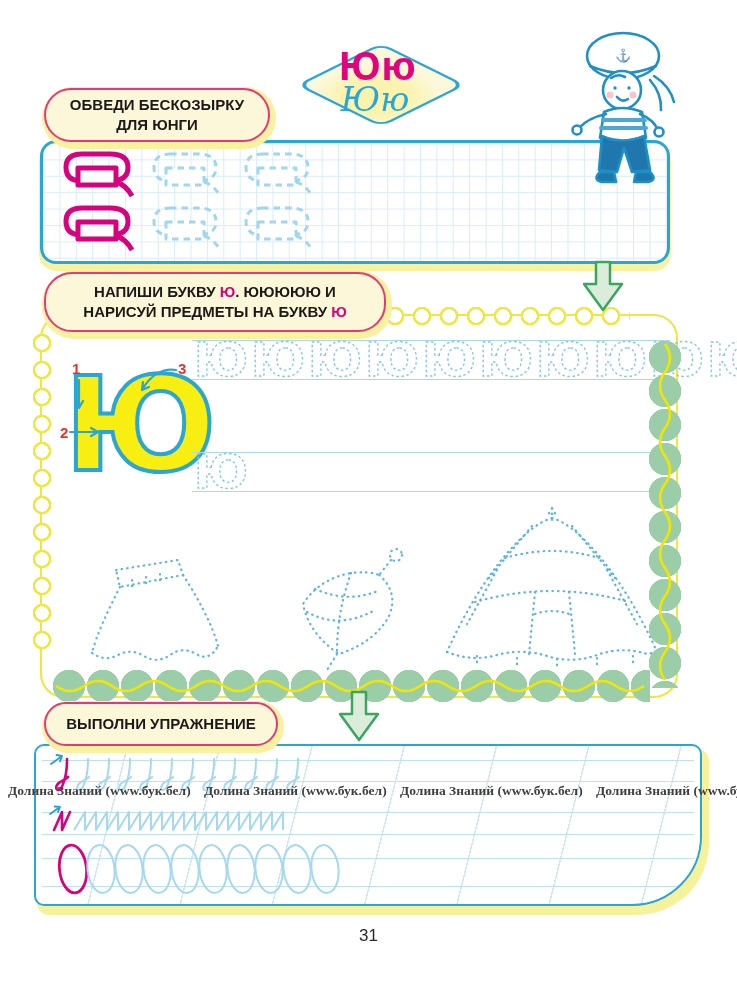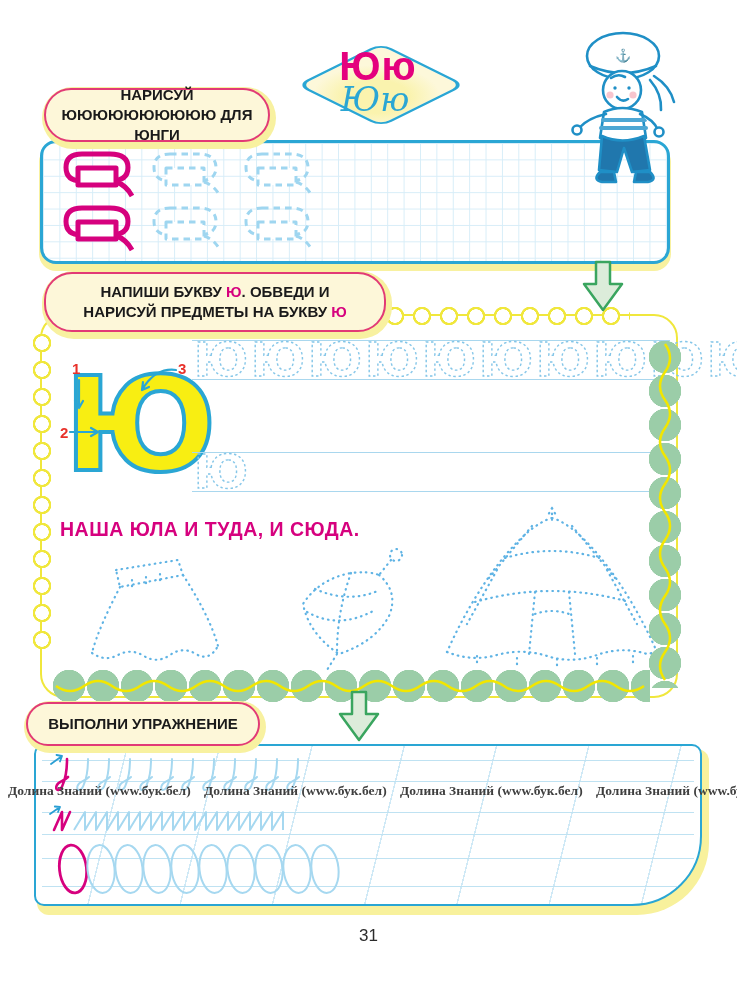--- a/index.html
+++ b/index.html
@@ -16,21 +16,21 @@
   .d-print{position:absolute;left:0;right:0;top:8px;text-align:center;
     font-size:40px;font-weight:bold;color:#e4017e;letter-spacing:1px;}
   .d-cursive{position:absolute;left:-6px;right:0;top:44px;text-align:center;
     font-size:33px;color:#2aa6d4;font-family:"DejaVu Serif",serif;font-style:italic;}
   
   .bubble{position:absolute;background:#fdf7d9;border:2.5px solid #e23a76;border-radius:28px;
     box-shadow:2px 3px 0 4px #f8f1a0;display:flex;align-items:center;justify-content:center;
     text-align:center;font-weight:bold;color:#1a1a1a;z-index:3;line-height:1.35;}
   #bubble1{left:44px;top:88px;width:202px;height:50px;font-size:15px;padding:0 10px;}
   #bubble2{left:44px;top:272px;width:322px;height:56px;font-size:15px;padding:0 8px;}
-  #bubble3{left:26px;top:702px;width:230px;height:40px;font-size:15px;align-items:center;}
+  #bubble3{left:44px;top:702px;width:230px;height:40px;font-size:15px;align-items:center;}
   .hl{color:#d6017e;}
   
   #gridbox{position:absolute;left:40px;top:140px;width:624px;height:118px;
     border:3px solid #2aa6d4;border-radius:16px;overflow:hidden;z-index:1;
     box-shadow:0 6px 0 1px #f8f1a0;
     background:
       linear-gradient(#d7edf8 1.2px, transparent 1.2px) 0 0/16.4px 16.4px,
       linear-gradient(90deg,#d7edf8 1.2px, transparent 1.2px) 0 0/16.4px 16.4px,#fff;}
   
   .down-arrow{position:absolute;z-index:2;}
@@ -102,21 +102,21 @@
     <path d="M74 90 Q88 96 92 106" fill="#fff"></path>
     <circle cx="93" cy="108" r="4.5" fill="#fff"></circle>
     <path d="M36 112 q20 9 42 0 l6 34 -18 2 -8 -24 -7 24 -18 -2 Z" fill="#2077ad"></path>
     <path d="M34 148 q-8 8 2 10 l14 0 -2 -10 Z" fill="#2077ad"></path>
     <path d="M84 148 q8 8 -2 10 l-14 0 2 -10 Z" fill="#2077ad"></path>
   </g>
   <text x="49" y="36" font-size="13" fill="#1f8fc6">⚓</text>
 </svg>
 
 <div id="bubble1" class="bubble">
-  <span>НАРИСУЙ ЮЮЮЮЮЮЮЮЮЮ ДЛЯ ЮНГИ</span>
+  <span>ОБВЕДИ БЕСКОЗЫРКУ ДЛЯ ЮНГИ</span>
 </div>
 
 <div id="gridbox">
   <svg width="624" height="118" viewBox="0 0 624 118">
       <g transform="translate(20,8)" stroke="#d6017e" stroke-width="5" fill="none" stroke-linejoin="round">
         <path d="M19 3 H47 Q65 3 65 16.5 Q65 30 47 30 H19 Q3 30 3 16.5 Q3 3 19 3 Z"></path>
         <rect x="15" y="17" width="38" height="17" fill="#fff"></rect>
         <path d="M53 31 Q63 34 69 45"></path>
       </g>
       <g transform="translate(108,8)" stroke="#9fd6f0" stroke-width="3" fill="none" stroke-linejoin="round" stroke-dasharray="6.5 5">
@@ -145,21 +145,21 @@
         <path d="M53 31 Q63 34 69 45"></path>
       </g>
     </svg>
 </div>
 
 <svg id="arrow1" class="down-arrow" width="46" height="54" viewBox="0 0 46 54">
   <path d="M16 2 H30 V24 H42 L23 50 L4 24 H16 Z" fill="#dcecda" stroke="#3aa55f" stroke-width="2.5" stroke-linejoin="round"></path>
 </svg>
 
 <div id="bubble2" class="bubble">
-  <span><span>НАПИШИ БУКВУ </span><span class="hl">Ю</span><span>. ОБВЕДИ И</span><br><span>НАРИСУЙ ПРЕДМЕТЫ НА БУКВУ </span><span class="hl">Ю</span></span>
+  <span><span>НАПИШИ БУКВУ </span><span class="hl">Ю</span><span>. ЮЮЮЮЮ И</span><br><span>НАРИСУЙ ПРЕДМЕТЫ НА БУКВУ </span><span class="hl">Ю</span></span>
 </div>
 
 <div id="section">
   <div class="cloud-top"></div>
   <div class="cloud-left"></div>
 
   <svg id="letter-guide" width="150" height="142" viewBox="0 0 150 142">
     <text x="6" y="120" font-size="130" font-weight="bold" fill="#f8ee12" stroke="#2aa6d4" stroke-width="4" font-family="DejaVu Sans, sans-serif">Ю</text>
     <g stroke="#2aa6d4" stroke-width="2.2" fill="none" stroke-linecap="round">
       <path d="M21 30 V58 M21 58 l-4 -7 M21 58 l4 -7"></path>
@@ -177,21 +177,20 @@
     <svg width="478" height="54" viewBox="0 0 478 54">
         <text class="dotted-letters" x="2" y="44">ЮЮЮЮЮЮЮЮЮЮ</text>
       </svg>
   </div>
   <div class="trace-row" style="top:136px">
     <svg width="478" height="54" viewBox="0 0 478 54">
         <text class="dotted-letters" x="2" y="44">Ю</text>
       </svg>
   </div>
 
-  <div id="sentence">НАША ЮЛА И ТУДА, И СЮДА.</div>
 
   <svg class="obj dotted" style="left:38px;top:238px" width="160" height="122" viewBox="0 0 160 122">
     <path d="M36 16 L98 6 L103 21 L40 33 Z"></path>
     <path d="M40 33 C28 56 16 82 12 99"></path>
     <path d="M103 21 C118 44 132 70 138 92"></path>
     <path d="M12 99 Q25 108 38 101 T64 102 T90 101 T116 100 T138 92"></path>
     <path d="M52 26 v9 M66 23 v9 M80 20 v9"></path>
   </svg>
   <svg class="obj dotted" style="left:235px;top:226px" width="150" height="142" viewBox="0 0 150 142">
     <circle cx="119" cy="13" r="6"></circle>

